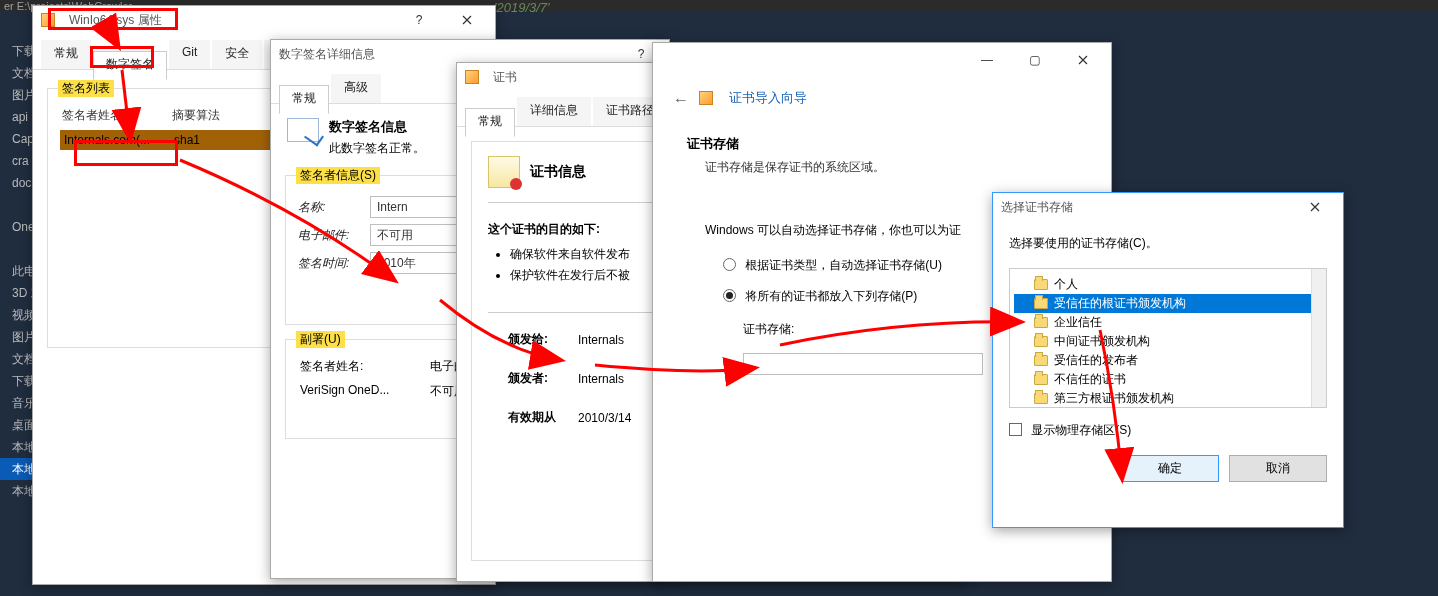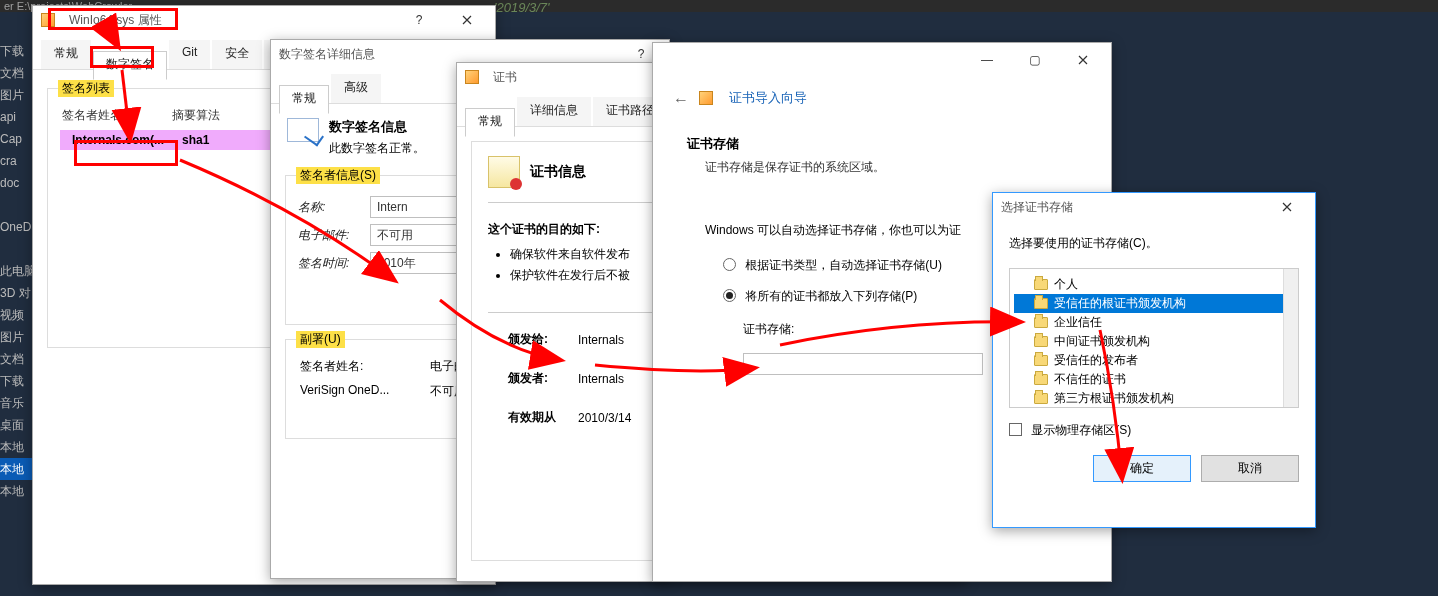--- a/index.html
+++ b/index.html
@@ -2,21 +2,21 @@
 <html><head>
 <meta charset="utf-8">
 <style>
   * { box-sizing: border-box; font-family: "Microsoft YaHei", "Segoe UI", sans-serif; }
   body { margin:0; width:1438px; height:596px; background:#202d3f; position:relative; overflow:hidden; font-size:12px; }
 
   
   .ide-top { position:absolute; left:0; top:0; right:0; height:12px; background:#2b2b2b; color:#a0a0a0; padding-left:4px; line-height:12px; font-size:11px; }
   .ide-date { position:absolute; left:494px; top:0; color:#6a8759; font-style:italic; font-size:13px; }
   .side-tree { position:absolute; left:0; top:40px; width:35px; bottom:0; color:#bbb; font-size:12px; }
-  .side-tree .row { height:22px; line-height:22px; white-space:nowrap; overflow:hidden; }
+  .side-tree .row { height:22px; line-height:22px; padding-left:12px; white-space:nowrap; overflow:hidden; }
   .side-tree .sel { background:#0a5bb5; color:#fff; }
 
   
   .win { position:absolute; background:#fff; border:1px solid #aaa; box-shadow:0 3px 12px rgba(0,0,0,.35); }
   .titlebar { height:28px; display:flex; align-items:center; padding:0 8px; color:#555; font-size:12px;gap:8px; }
   .titlebar .spacer { flex:1; }
   .tbtn { width:40px; height:26px; display:flex; align-items:center; justify-content:center; color:#333; }
   .tbtn svg { width:10px; height:10px; }
 
   .tabs { display:flex; border-bottom:1px solid #ddd; padding:6px 8px 0 8px; gap:0; }
@@ -108,21 +108,21 @@
       <div class="tab">安全</div>
       <div class="tab">详细</div>
     </div>
 
   <div class="group" style="margin:18px 14px; height:260px;">
     <span class="glabel">签名列表</span>
     <div style="display:flex; font-size:12px; padding:4px 2px 6px; color:#333;">
       <div style="width:110px">签名者姓名:</div>
       <div>摘要算法</div>
     </div>
-    <div style="display:flex; background:#f0abfc; padding:3px 12px;font-weight:bold;">
+    <div style="display:flex; background:#a16207; padding:3px 4px;">
       <div style="width:110px">Internals.com(...</div>
       <div>sha1</div>
     </div>
   </div>
 </div>
 
 <div class="win" style="left:270px; top:39px; width:400px; height:540px;">
   <div class="titlebar">
     <span>数字签名详细信息</span>
     <span class="spacer"></span>
@@ -243,21 +243,21 @@
     <div style="margin:14px 0 0 36px;">
       <span class="radio checked"></span>
       <span>将所有的证书都放入下列存储(P)</span>
     </div>
 
     <div style="margin:16px 0 9px 56px;">证书存储:</div>
     <input class="txt" style="margin: 6px 0px 0px 56px; width: 240px;">
   </div>
 </div>
 
-<div class="win" style="left:992px; top:192px; width:324px; height:336px; border-color:#3399ff;">
+<div class="win" style="left:992px; top:192px; width:352px; height:336px; border-color:#3399ff;">
   <div class="titlebar">
     <span>选择证书存储</span>
     <span class="spacer"></span>
     <span class="tbtn">
         <svg viewBox="0 0 10 10">
           <path d="M1 1 L9 9 M9 1 L1 9" stroke="#333" stroke-width="1.2"></path>
         </svg>
       </span>
   </div>
   <div style="padding:14px 16px 0;">

